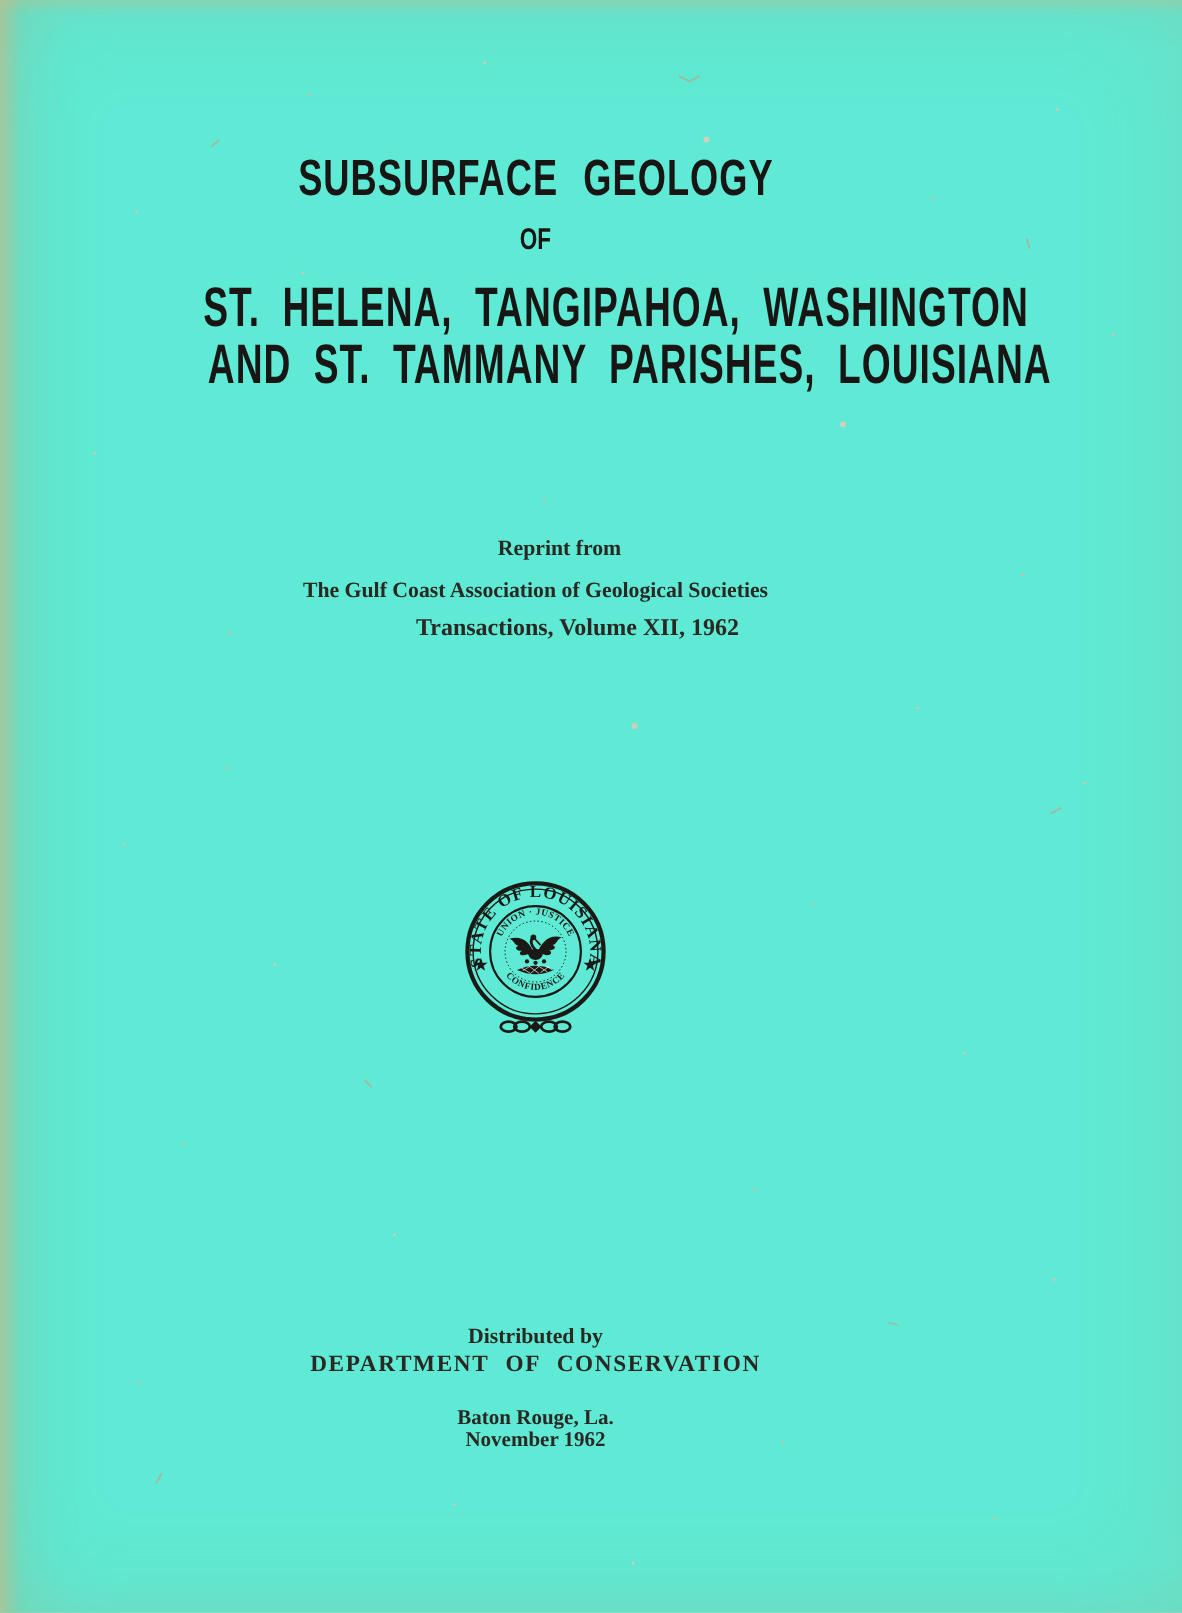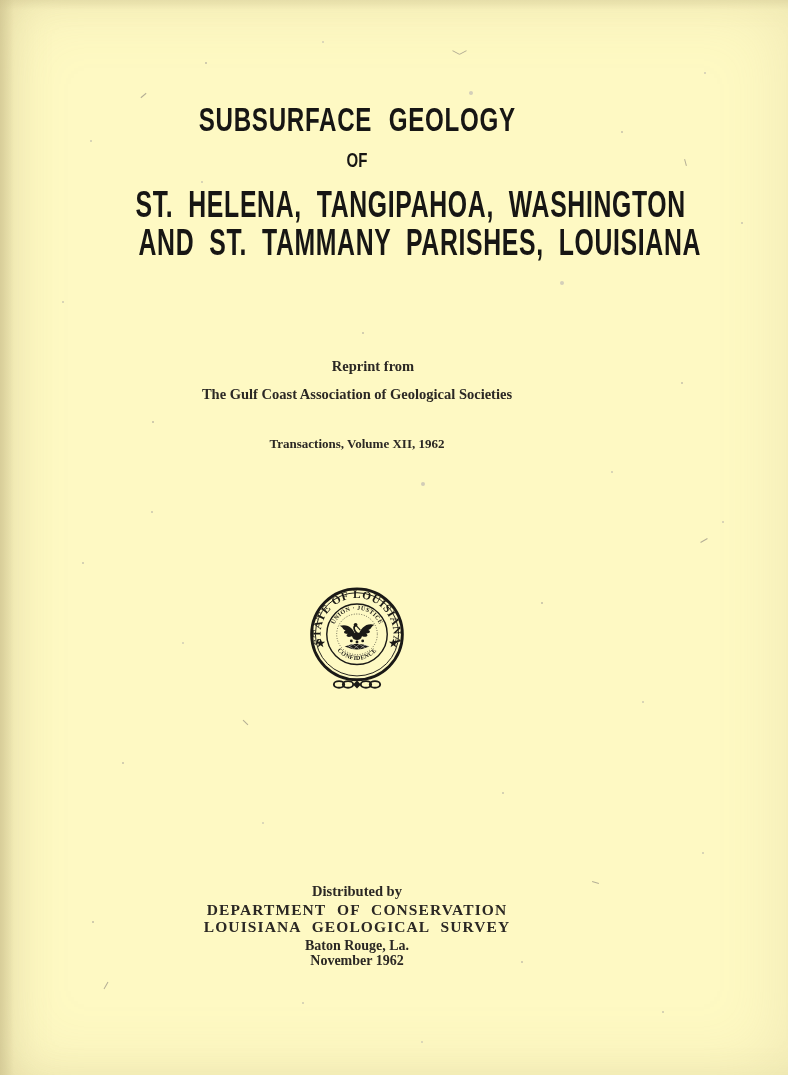--- a/index.html
+++ b/index.html
@@ -5,21 +5,21 @@
   html, body { margin: 0; padding: 0; }
   body {
     width: 788px; height: 1075px;
     font-family: "Liberation Serif", serif;
     background: #e8e4d2;
     overflow: hidden;
   }
   .page {
     position: relative;
     width: 788px; height: 1075px;
-    background: #fef9c3;
+    background: #5eead4;
     box-shadow: inset 0 0 70px rgba(178,165,118,.20), inset 25px 0 45px -20px rgba(178,162,100,.30);
     overflow: hidden;
   }
   .edge-left {
     position: absolute; left: 0; top: 0; bottom: 0; width: 14px;
     background: linear-gradient(90deg, rgba(200,188,138,.55), rgba(200,188,138,0));
     pointer-events: none;
   }
   .edge-top {
     position: absolute; left: 0; top: 0; right: 0; height: 10px;
@@ -68,21 +68,21 @@
   .t2 { top: 149px; font-size: 20px; }
   .t2 .condense { transform: scaleX(.75); }
   .t3 { top: 184px; font-size: 37px; }
   .t3 .condense { transform: scaleX(.67); word-spacing: 11px; letter-spacing: 1px; }
   .t4 { top: 222px; font-size: 37px; }
   .t4 .condense { transform: scaleX(.67); word-spacing: 11px; letter-spacing: 1px; }
 
   .serif-line { color: #2b2824; font-weight: 700; }
   .r1 { top: 358px; font-size: 14.5px; padding-left: 16px; }
   .r2 { top: 386px; font-size: 14.5px; }
-  .r3 { top: 436px; font-size: 13px; }
+  .r3 { top: 410px; font-size: 16px; padding-left: 28px; }
 
   .seal-wrap { position: absolute; left: 305px; top: 582px; width: 104px; height: 116px; }
 
   .d1 { top: 883px; font-size: 14.5px; }
   .d2 { top: 901px; font-size: 15.5px; letter-spacing: 1.1px; word-spacing: 6px; }
   .d3 { top: 918px; font-size: 15.5px; letter-spacing: 1.1px; word-spacing: 6px; }
   .d4 { top: 938px; font-size: 14px; text-align: center; }
   .d5 { top: 953px; font-size: 14px; }
 </style>
 </head>
@@ -178,17 +178,16 @@
         <ellipse cx="91" cy="216" rx="11" ry="7"></ellipse>
         <ellipse cx="129" cy="216" rx="11" ry="7"></ellipse>
         <ellipse cx="148" cy="216" rx="11" ry="7"></ellipse>
         <rect x="104" y="210" width="12" height="12" transform="rotate(45 110 216)" fill="#1a1916" stroke="none"></rect>
       </g>
     </svg>
   </div>
 
   <div class="col serif-line d1">Distributed by</div>
   <div class="col serif-line d2">DEPARTMENT OF CONSERVATION</div>
-  <div class="col serif-line d3">LOUISIANA GEOLOGICAL SURVEY</div>
   <div class="col serif-line d4">Baton Rouge, La.</div>
   <div class="col serif-line d5">November 1962</div>
 
 </div>
 
 </body></html>

